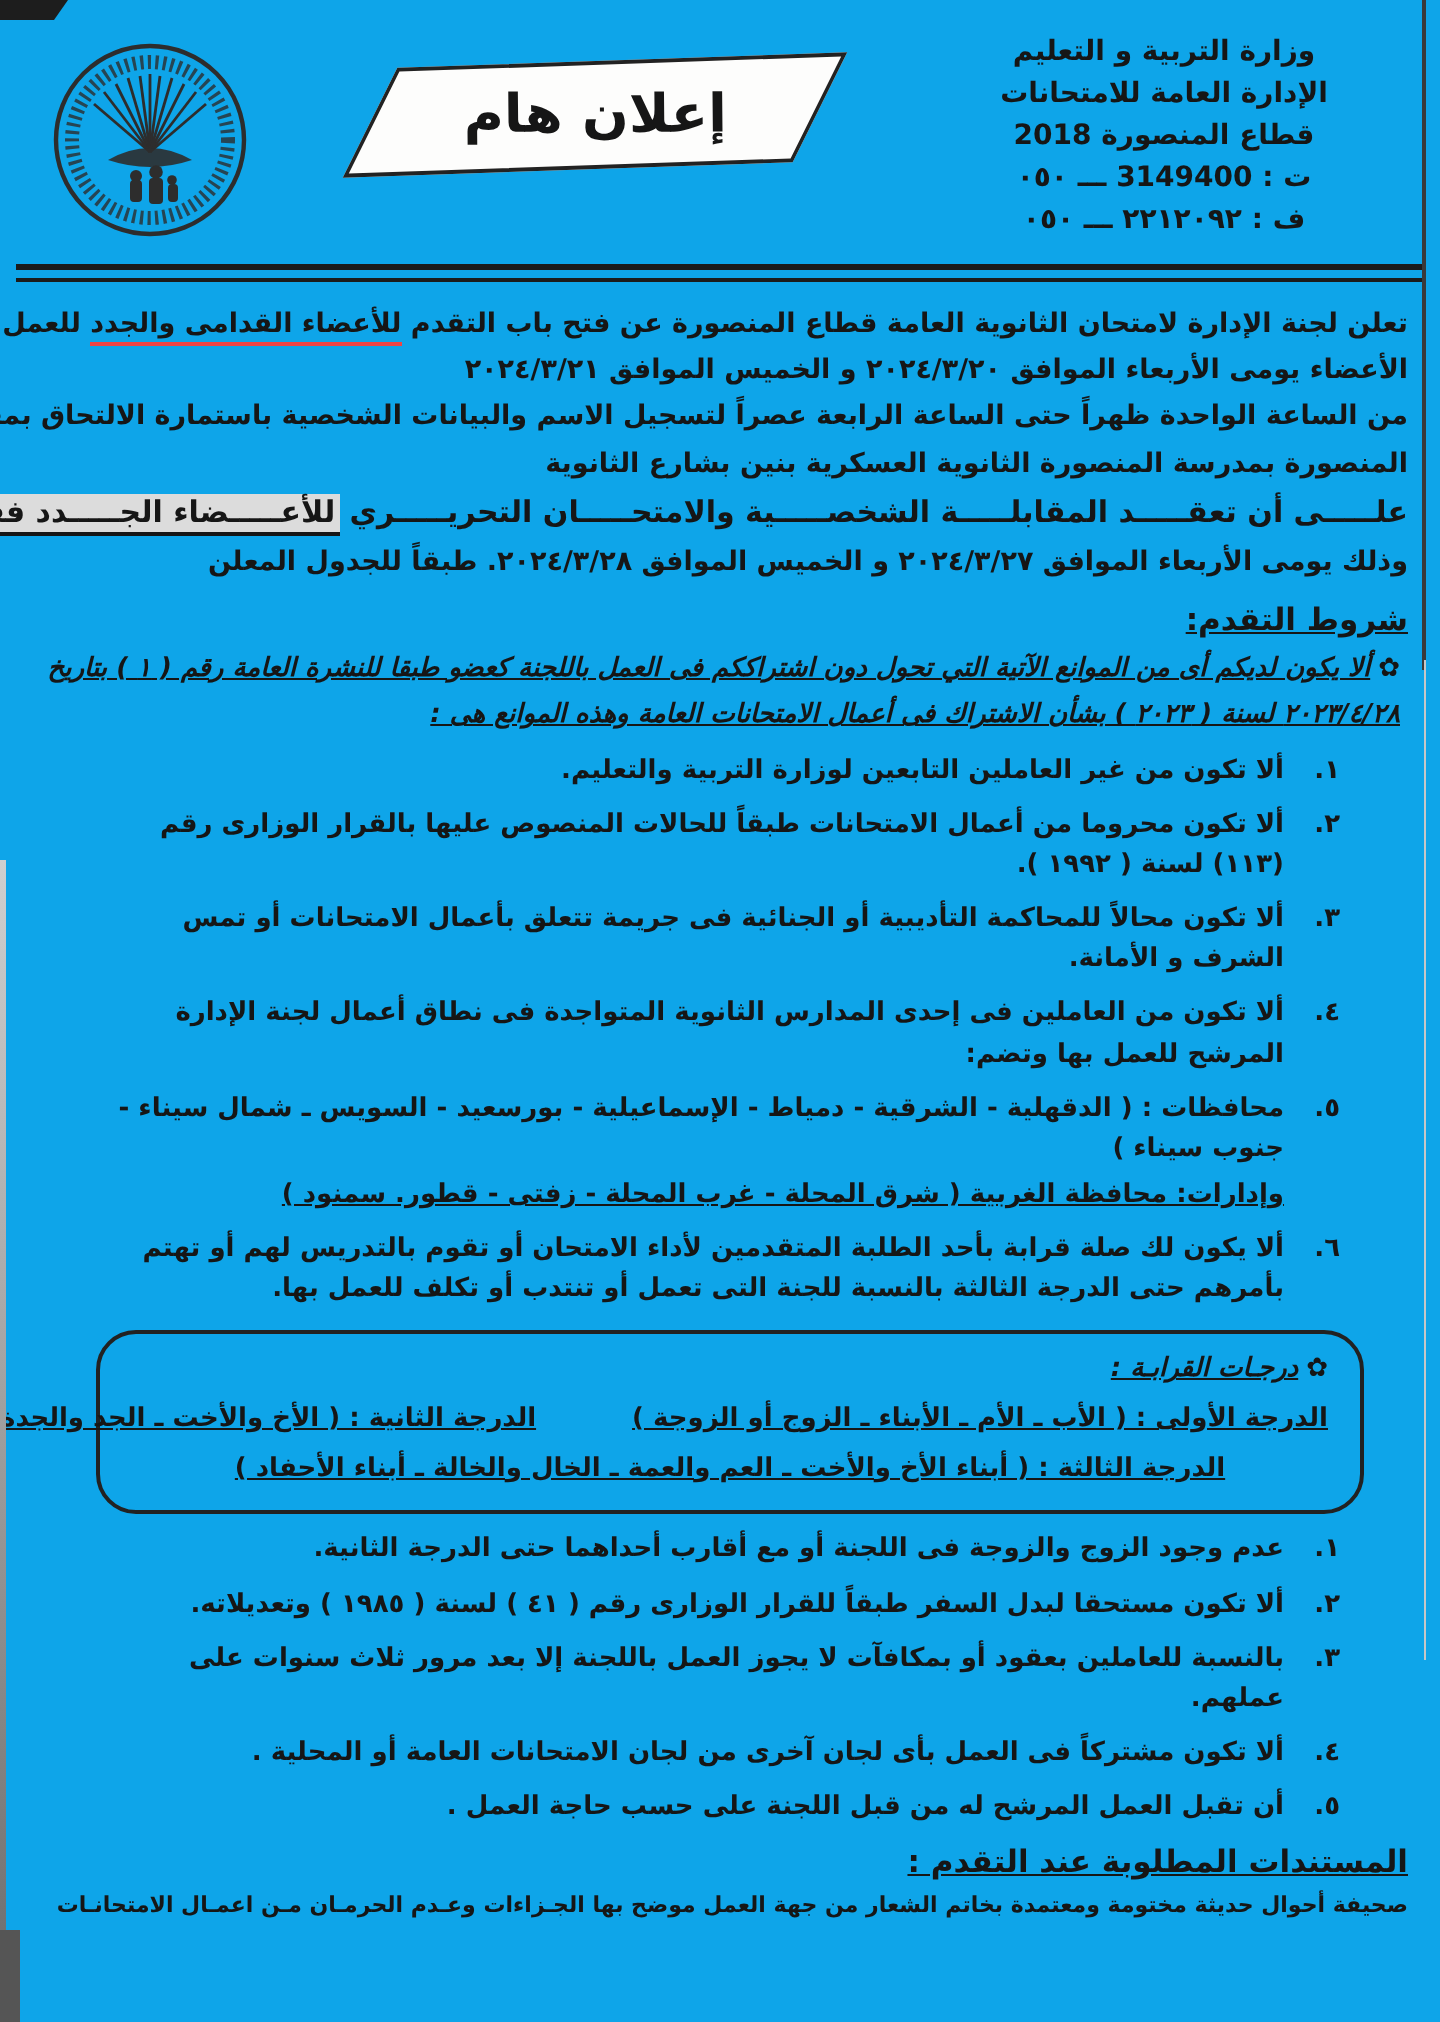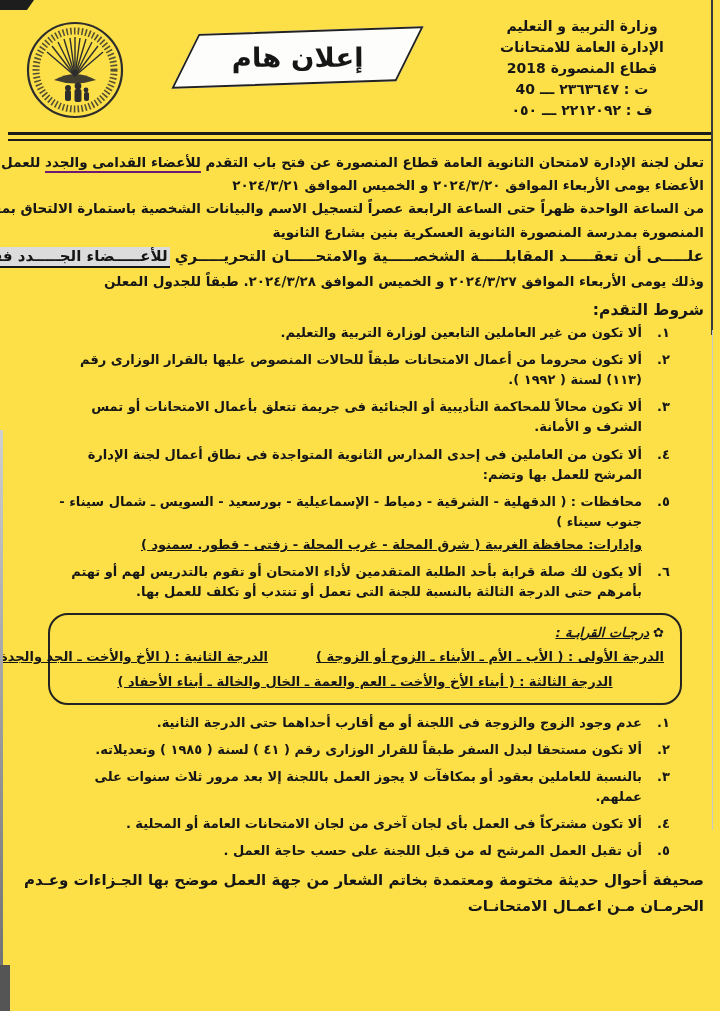--- a/index.html
+++ b/index.html
@@ -1,18 +1,18 @@
 <!DOCTYPE html>
 <html lang="ar" dir="rtl"><head>
 <meta charset="utf-8">
 <style>
   html,body{margin:0;padding:0;background:#e9e9e9;}
   .page{
     position:relative;width:720px;height:1011px;margin:0 auto;
-    background:#fde047;color:#161616;overflow:hidden;
+    background:#0ea5e9;color:#161616;overflow:hidden;
     font-family:"DejaVu Sans",sans-serif;font-weight:bold;
   }
   
   .edge-right{position:absolute;top:0;right:7px;width:2px;height:335px;background:#3a3a3a;}
   .edge-right2{position:absolute;top:330px;right:7px;width:1px;height:500px;background:#c7c7c7;}
   .edge-left{position:absolute;left:0;top:430px;bottom:0;width:3px;background:linear-gradient(#cfcfcf,#6b6b6b);}
   .corner-tl{position:absolute;left:0;top:0;width:34px;height:10px;background:#1d1d1d;transform:skewX(-35deg);transform-origin:top left;}
   .corner-bl{position:absolute;left:0;bottom:0;width:10px;height:46px;background:#555;}
 
   
@@ -25,65 +25,65 @@
   .logo{width:130px;display:flex;justify-content:center;padding-top:2px;}
 
   .sep{height:4px;border-top:3px solid #1b1b1b;border-bottom:2px solid #1b1b1b;margin:10px 8px 8px;}
 
   .content{padding:2px 16px 0;direction:rtl;text-align:right;}
 
   
   .ann{font-size:13.5px;line-height:1.72;}
   .ann .line{white-space:nowrap;}
   .center{}
-  .u{border-bottom:2px solid #701a75;padding-bottom:1px;}
+  .u{border-bottom:2px solid #ef4444;padding-bottom:1px;}
   .hl{background:#dcdcdc;border-bottom:2px solid #161616;padding:0 2px 1px;}
   .stretch{font-size:15px;text-align:center;white-space:nowrap;}
 
   
-  .h1{font-size:15.5px;margin:8px 0 4px;}
+  .h1{font-size:15.5px;text-decoration:underline;margin:8px 0 4px;}
   .h1i{font-style:italic;}
   .bullet{font-size:13px;margin-left:4px;text-decoration:none;display:inline-block;}
 
   .intro{font-size:13px;font-style:italic;line-height:1.8;text-decoration:underline;margin:2px 4px 6px 0;}
 
   
   .olist{margin:4px 34px 6px 0;font-size:13px;line-height:1.55;}
   .oitem{display:flex;gap:10px;margin-bottom:7px;}
   .onum{min-width:18px;}
   .otext{flex:1;margin-left:32px;}
   .otext-sub{display:block;margin-top:3px;text-decoration:underline;}
 
   
   .kbox{border:2.5px solid #222;border-radius:20px;margin:10px 22px 8px 32px;padding:6px 16px 8px;font-size:13px;line-height:1.9;}
   .kbox .kh{text-decoration:underline;font-style:italic;text-align:right;}
   .krow{display:flex;gap:48px;}
   .krow span{text-decoration:underline;white-space:nowrap;}
   .kthird{text-align:center;text-decoration:underline;}
 
   
-  .docs{font-size:15px;line-height:1.7;}
+  .docs{font-size:11px;line-height:1.7;}
   .docs .dline{margin:0;}
 </style>
 </head>
 <body>
 
 <div class="page">
   <div class="corner-tl"></div>
   <div class="edge-right"></div>
   <div class="edge-right2"></div>
   <div class="edge-left"></div>
   <div class="corner-bl"></div>
 
   <div class="header">
     <div class="org">
       <div>وزارة التربية و التعليم</div>
       <div>الإدارة العامة للامتحانات</div>
       <div>قطاع المنصورة 2018</div>
-      <div>ت : ٢٣٦٣٦٤٧ ـــ 40</div>
+      <div>ت : 3149400 ـــ ٠٥٠</div>
       <div>ف : ٢٢١٢٠٩٢ ـــ ٠٥٠</div>
     </div>
     <div class="title-wrap">
       <div class="banner">
         <span class="t">إعلان هام</span>
       </div>
     </div>
     <div class="logo">
       <svg width="100" height="104" viewBox="0 0 100 104">
         <circle cx="50" cy="52" r="47" fill="none" stroke="#2d2d2d" stroke-width="2.2"></circle>
@@ -121,20 +121,21 @@
     <div class="ann">
       <div class="line"><span>تعلن لجنة الإدارة لامتحان الثانوية العامة قطاع المنصورة عن فتح باب التقدم </span><span class="u">للأعضاء القدامى والجدد</span><span> للعمل باللجنة وقبول طلبات</span></div>
       <div class="line center">الأعضاء يومى الأربعاء الموافق ٢٠٢٤/٣/٢٠ و الخميس الموافق ٢٠٢٤/٣/٢١</div>
       <div class="line">من الساعة الواحدة ظهراً حتى الساعة الرابعة عصراً لتسجيل الاسم والبيانات الشخصية باستمارة الالتحاق بمقر لجنة الإدارة قطاع</div>
       <div class="line center">المنصورة بمدرسة المنصورة الثانوية العسكرية بنين بشارع الثانوية</div>
       <div class="line stretch"><span>علـــــى أن تعقـــــد المقابلـــــة الشخصـــــية والامتحـــــان التحريـــــري </span><span class="hl">للأعـــــضاء الجـــــدد فقـــــط</span></div>
       <div class="line center">وذلك يومى الأربعاء الموافق ٢٠٢٤/٣/٢٧ و الخميس الموافق ٢٠٢٤/٣/٢٨. طبقاً للجدول المعلن</div>
     </div>
 
     <div class="h1">شروط التقدم:</div>
+    <div class="intro"><span class="bullet">✿</span><span>ألا يكون لديكم أى من الموانع الآتية التي تحول دون اشتراككم فى العمل باللجنة كعضو طبقا للنشرة العامة رقم ( ١ ) بتاريخ ٢٠٢٣/٤/٢٨ لسنة ( ٢٠٢٣ ) بشأن الاشتراك فى أعمال الامتحانات العامة وهذه الموانع هى :</span></div>
 
     <div class="olist">
       <div class="oitem">
           <span class="onum">١.</span>
           <span class="otext">ألا تكون من غير العاملين التابعين لوزارة التربية والتعليم.</span>
         </div>
       <div class="oitem">
           <span class="onum">٢.</span>
           <span class="otext">ألا تكون محروما من أعمال الامتحانات طبقاً للحالات المنصوص عليها بالقرار الوزارى رقم (١١٣) لسنة ( ١٩٩٢ ).</span>
         </div>
@@ -181,19 +182,20 @@
       <div class="oitem">
           <span class="onum">٤.</span>
           <span class="otext">ألا تكون مشتركاً فى العمل بأى لجان آخرى من لجان الامتحانات العامة أو المحلية .</span>
         </div>
       <div class="oitem">
           <span class="onum">٥.</span>
           <span class="otext">أن تقبل العمل المرشح له من قبل اللجنة على حسب حاجة العمل .</span>
         </div>
     </div>
 
+    <div class="h1">المستندات المطلوبة عند التقدم :</div>
     <div class="docs">
       <div class="dline">صحيفة أحوال حديثة مختومة ومعتمدة بخاتم الشعار من جهة العمل موضح بها الجـزاءات وعـدم الحرمـان مـن اعمـال الامتحانـات</div>
 
     </div>
 
   </div>
 </div>
 
 </body></html>

